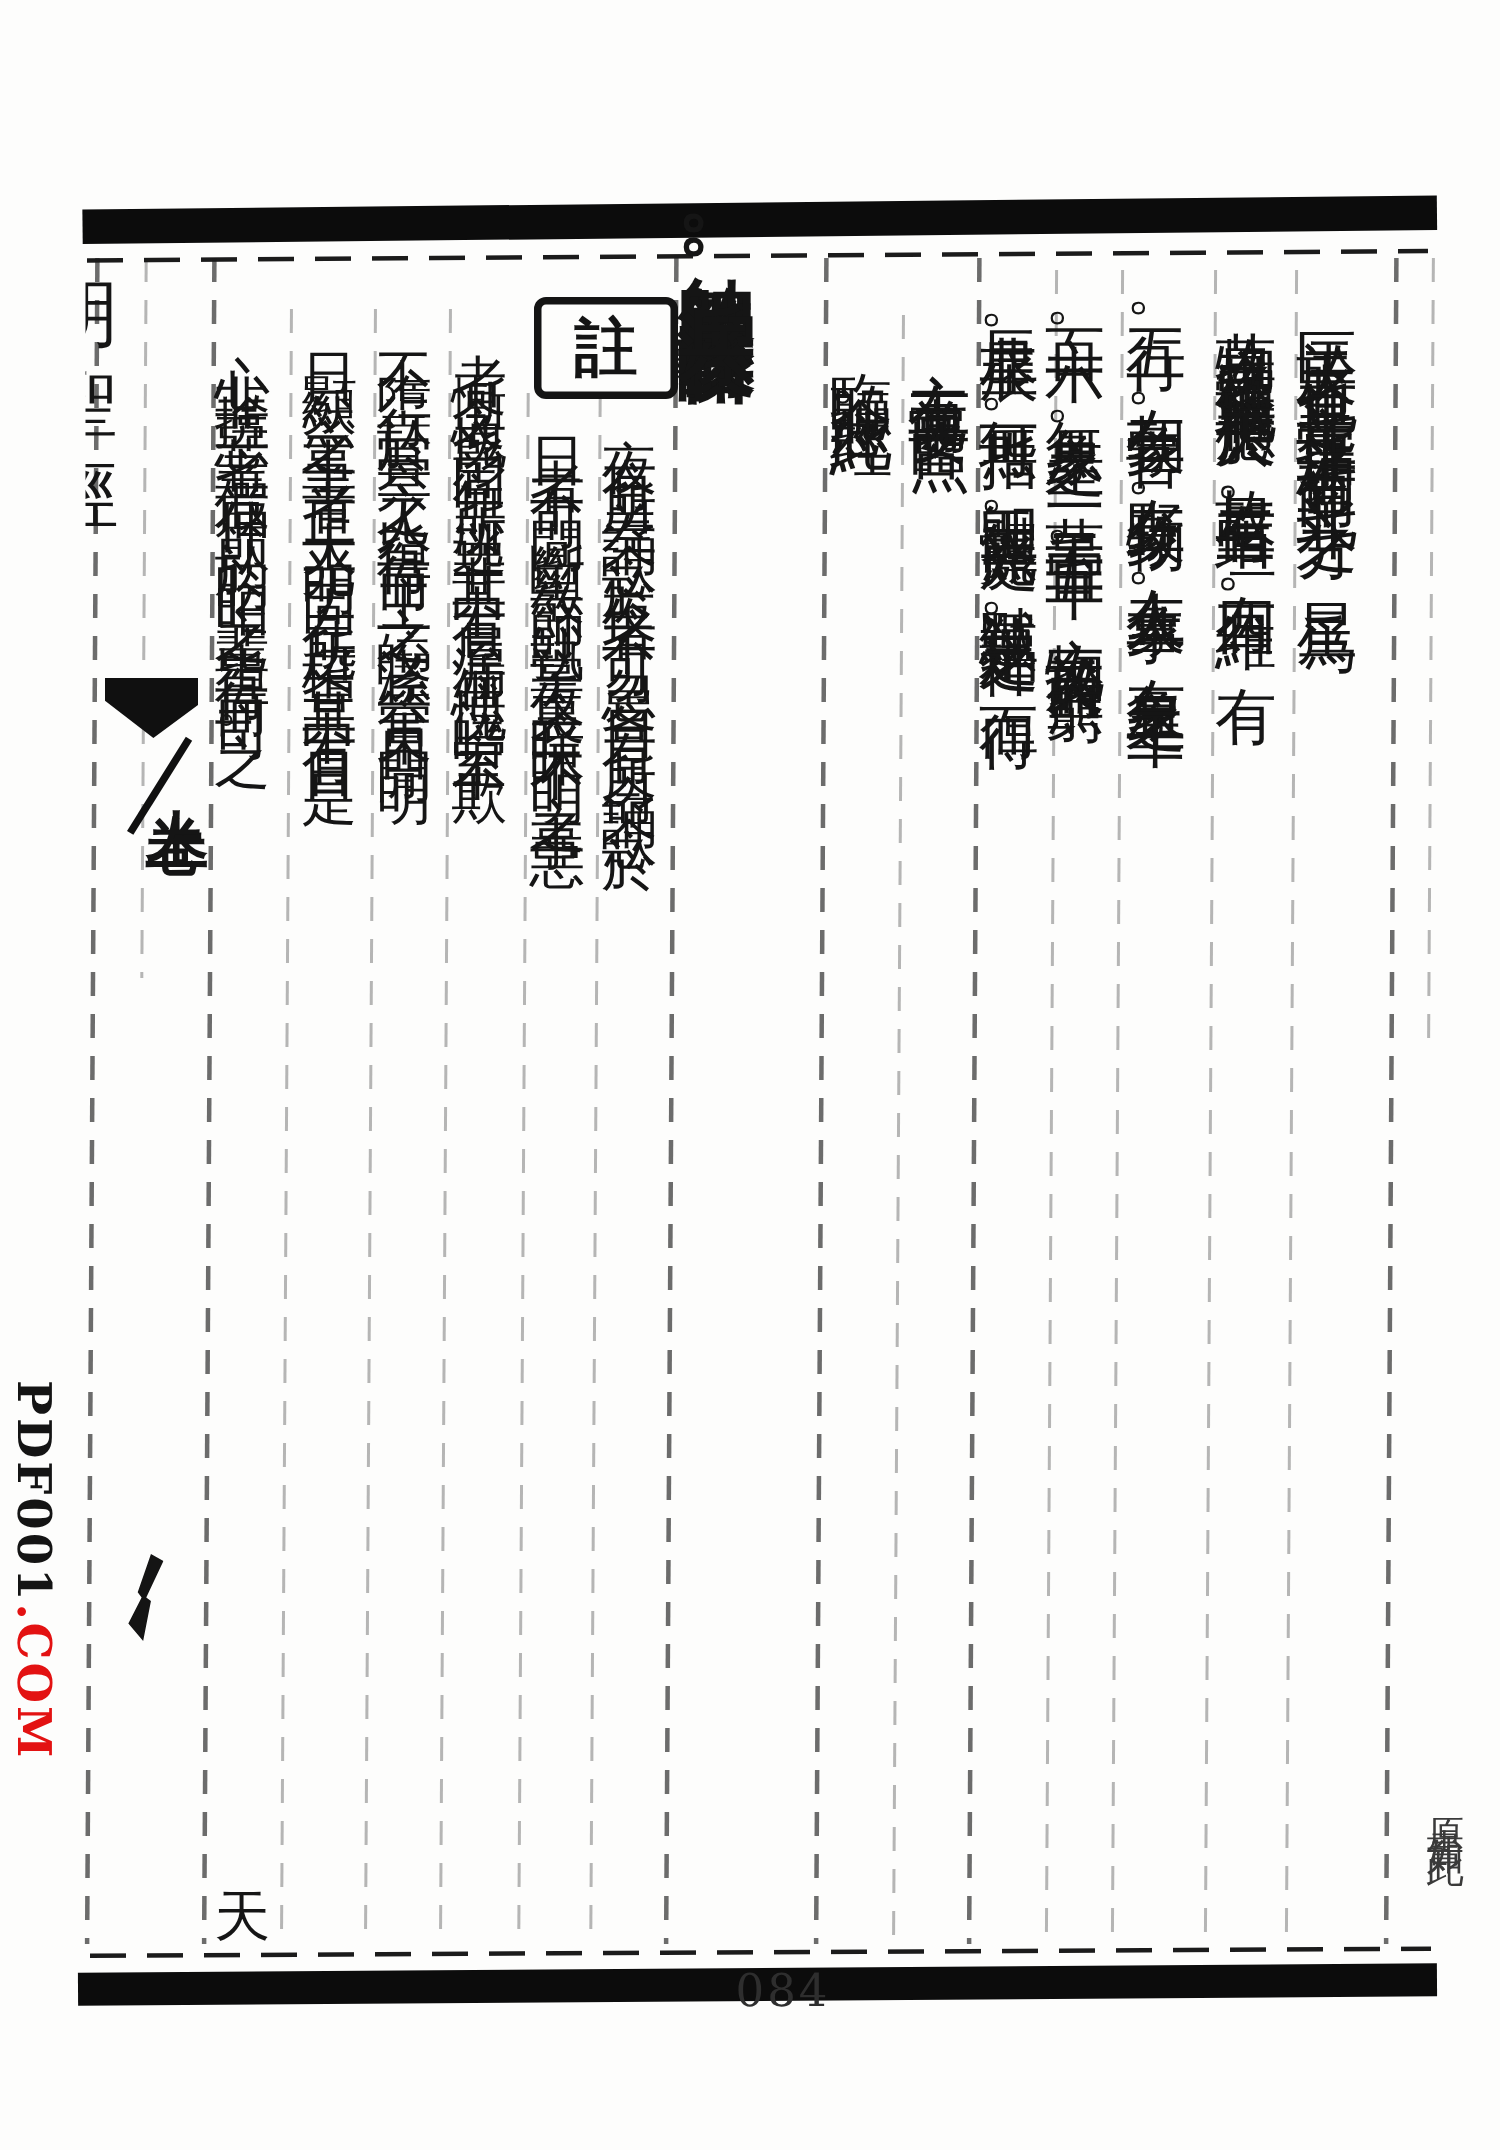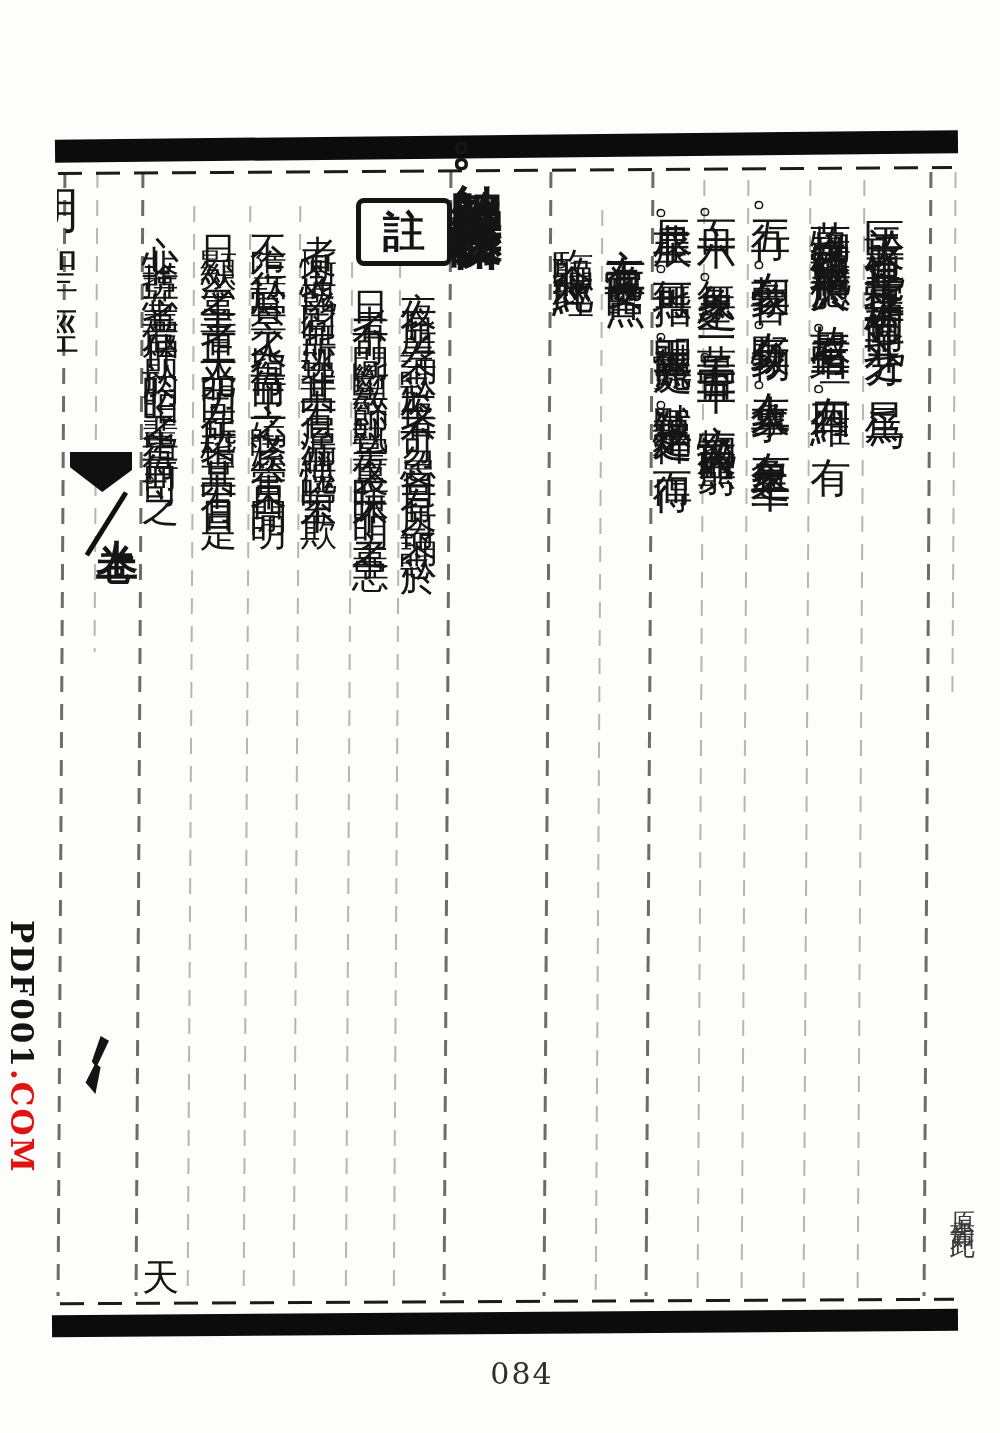--- a/index.html
+++ b/index.html
@@ -41,21 +41,21 @@
     position:absolute;left:84px;top:1036px;width:26px;height:58px;background:#141414;
     clip-path:polygon(64% 0,96% 8%,52% 50%,64% 54%,44% 100%,6% 80%,40% 50%,30% 44%);
   }
   .watermark{
     position:absolute;left:40px;top:920px;transform:rotate(90deg);transform-origin:0 0;
     font-family:"DejaVu Serif",serif;font-weight:bold;font-size:31px;letter-spacing:2px;
     white-space:nowrap;color:#141414;
   }
   .watermark .red{color:#e31212;}
   .page-number{
-    position:absolute;left:452px;top:1356px;width:140px;text-align:center;
+    position:absolute;left:452px;top:1310px;width:140px;text-align:center;
     font-family:"DejaVu Serif",serif;font-size:30px;letter-spacing:2px;color:#2e2e2e;
   }
   .side-note{left:950px;top:1192px;font-size:25px;letter-spacing:7px;color:#3a3a3a;}
 </style>
 </head>
 <body>
 
 <div class="page">
 
   <div class="band" style="left:55px;top:135px;width:903px;height:23px;transform:rotate(-0.6deg);"></div>

